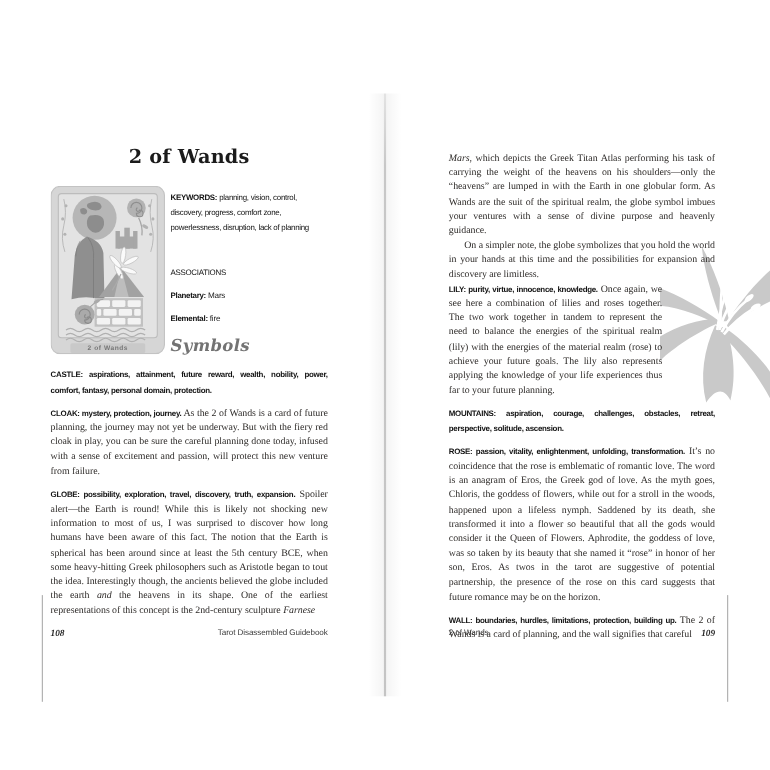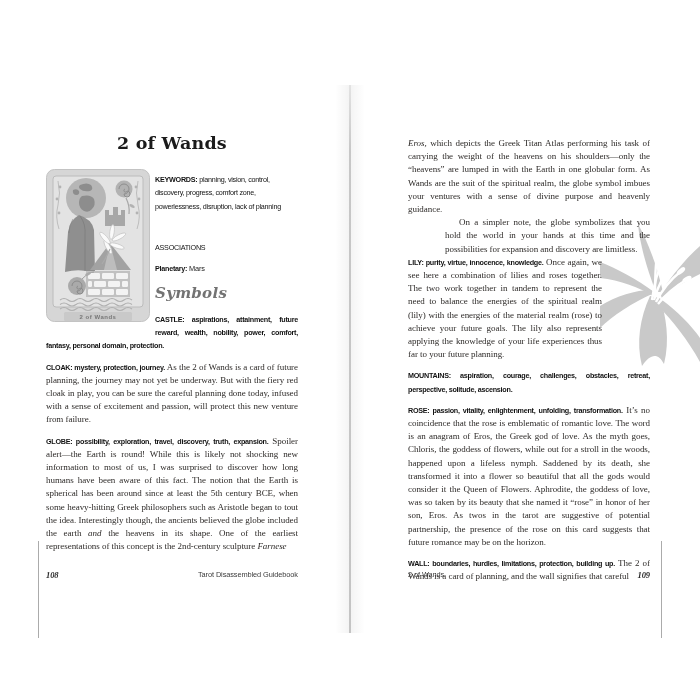--- a/index.html
+++ b/index.html
@@ -53,21 +53,21 @@
     font-size:15px;line-height:24px;color:#737373;margin:5px 0 0 0;letter-spacing:.3px;
   }
 
   .castle-para{margin:8px 0 0 0;font-family:"Liberation Sans", sans-serif;
     font-weight:bold;font-size:7.2px;letter-spacing:-0.25px;line-height:13.2px;
     color:#121212;text-align:justify;}
 
   
   .rp-p{position:relative;z-index:1;}
   .no-gap{margin-top:0;}
-  .indent{text-indent:14px;margin-left:37px;}
+  .indent{text-indent:14px;}
   .lily-wrap{margin-right:48px;}
   .lily-illustration{position:absolute;left:250px;top:137px;width:100px;height:146px;z-index:0;}
 
   
   .footer-item{position:absolute;top:485px;font-family:"Liberation Sans", sans-serif;
     font-size:7.4px;letter-spacing:-0.1px;color:#3c3c3c;white-space:nowrap;}
   .pagenum{font-family:"Liberation Serif", serif;font-style:italic;font-weight:bold;
     font-size:8.5px;color:#2b2b2b;}
   .fl-num{left:8px;} .fl-title{left:160px;}
   .fr-title{left:58px;} .fr-num{right:12px;}
@@ -175,20 +175,21 @@
       </g>
       <rect x="18" y="143" width="68" height="9" rx="1.5" fill="#c9c9c9"></rect>
     </svg>
     <span class="card-label">2 of Wands</span>
   </div>
 
   <p class="kw"><span class="sans-b">KEYWORDS:</span><span> planning, vision, control, discovery, progress, comfort zone, powerlessness, disruption, lack of planning</span></p>
 
   <p class="kw assoc-head">ASSOCIATIONS</p>
   <p class="kw assoc-row"><span class="sans-b">Planetary:</span><span class="sans-r"> Mars</span></p>
+  <p class="kw assoc-row"><span class="sans-b">Elemental:</span><span class="sans-r"> fire</span></p>
 
   <h2 class="symbols-heading">Symbols</h2>
 
   <p class="castle-para">CASTLE: aspirations, attainment, future reward, wealth, nobility, power, comfort, fantasy, personal domain, protection.</p>
 
   <p class="body-text para"><span class="sans-b">CLOAK: mystery, protection, journey.</span><span> As the 2 of Wands is a card of future planning, the journey may not yet be underway. But with the fiery red cloak in play, you can be sure the careful planning done today, infused with a sense of excitement and passion, will protect this new venture from failure.</span></p>
 
   <p class="body-text para"><span class="sans-b">GLOBE: possibility, exploration, travel, discovery, truth, expansion.</span><span> Spoiler alert—the Earth is round! While this is likely not shocking new information to most of us, I was surprised to discover how long humans have been aware of this fact. The notion that the Earth is spherical has been around since at least the 5th century BCE, when some heavy-hitting Greek philosophers such as Aristotle began to tout the idea. Interestingly though, the ancients believed the globe included the earth </span><span class="it">and</span><span> the heavens in its shape. One of the earliest representations of this concept is the 2nd-century sculpture </span><span class="it">Farnese</span></p>
 
   <span class="footer-item pagenum fl-num">108</span>
@@ -215,21 +216,21 @@
     </g>
     <g fill="#ffffff">
       <ellipse cx="64" cy="34" rx="2.4" ry="5" transform="rotate(22 64 34)"></ellipse>
       <ellipse cx="72" cy="41" rx="2.4" ry="5" transform="rotate(38 72 41)"></ellipse>
       <ellipse cx="81" cy="49" rx="2.4" ry="5" transform="rotate(50 81 49)"></ellipse>
       <ellipse cx="87" cy="57" rx="2.4" ry="5" transform="rotate(62 87 57)"></ellipse>
       <ellipse cx="57" cy="32" rx="2.4" ry="5" transform="rotate(5 57 32)"></ellipse>
     </g>
   </svg>
 
-  <p class="body-text rp-p"><span class="it">Eros,</span><span> which depicts the Greek Titan Atlas performing his task of carrying the weight of the heavens on his shoulders—only the “heavens” are lumped in with the Earth in one globular form. As Wands are the suit of the spiritual realm, the globe symbol imbues your ventures with a sense of divine purpose and heavenly guidance.</span></p>
+  <p class="body-text rp-p"><span class="it">Mars,</span><span> which depicts the Greek Titan Atlas performing his task of carrying the weight of the heavens on his shoulders—only the “heavens” are lumped in with the Earth in one globular form. As Wands are the suit of the spiritual realm, the globe symbol imbues your ventures with a sense of divine purpose and heavenly guidance.</span></p>
 
   <p class="body-text rp-p no-gap indent">On a simpler note, the globe symbolizes that you hold the world in your hands at this time and the possibilities for expansion and discovery are limitless.</p>
 
   <p class="body-text rp-p no-gap lily-wrap"><span class="sans-b">LILY: purity, virtue, innocence, knowledge.</span><span> Once again, we see here a combination of lilies and roses together. The two work together in tandem to represent the need to balance the energies of the spiritual realm (lily) with the energies of the material realm (rose) to achieve your future goals. The lily also represents applying the knowledge of your life experiences thus far to your future planning.</span></p>
 
   <p class="body-text rp-p para"><span class="sans-b">MOUNTAINS: aspiration, courage, challenges, obstacles, retreat, perspective, solitude, ascension.</span></p>
 
   <p class="body-text rp-p para"><span class="sans-b">ROSE: passion, vitality, enlightenment, unfolding, transformation.</span><span> It’s no coincidence that the rose is emblematic of romantic love. The word is an anagram of Eros, the Greek god of love. As the myth goes, Chloris, the goddess of flowers, while out for a stroll in the woods, happened upon a lifeless nymph. Saddened by its death, she transformed it into a flower so beautiful that all the gods would consider it the Queen of Flowers. Aphrodite, the goddess of love, was so taken by its beauty that she named it “rose” in honor of her son, Eros. As twos in the tarot are suggestive of potential partnership, the presence of the rose on this card suggests that future romance may be on the horizon.</span></p>
 
   <p class="body-text rp-p para"><span class="sans-b">WALL: boundaries, hurdles, limitations, protection, building up.</span><span> The 2 of Wands is a card of planning, and the wall signifies that careful</span></p>

